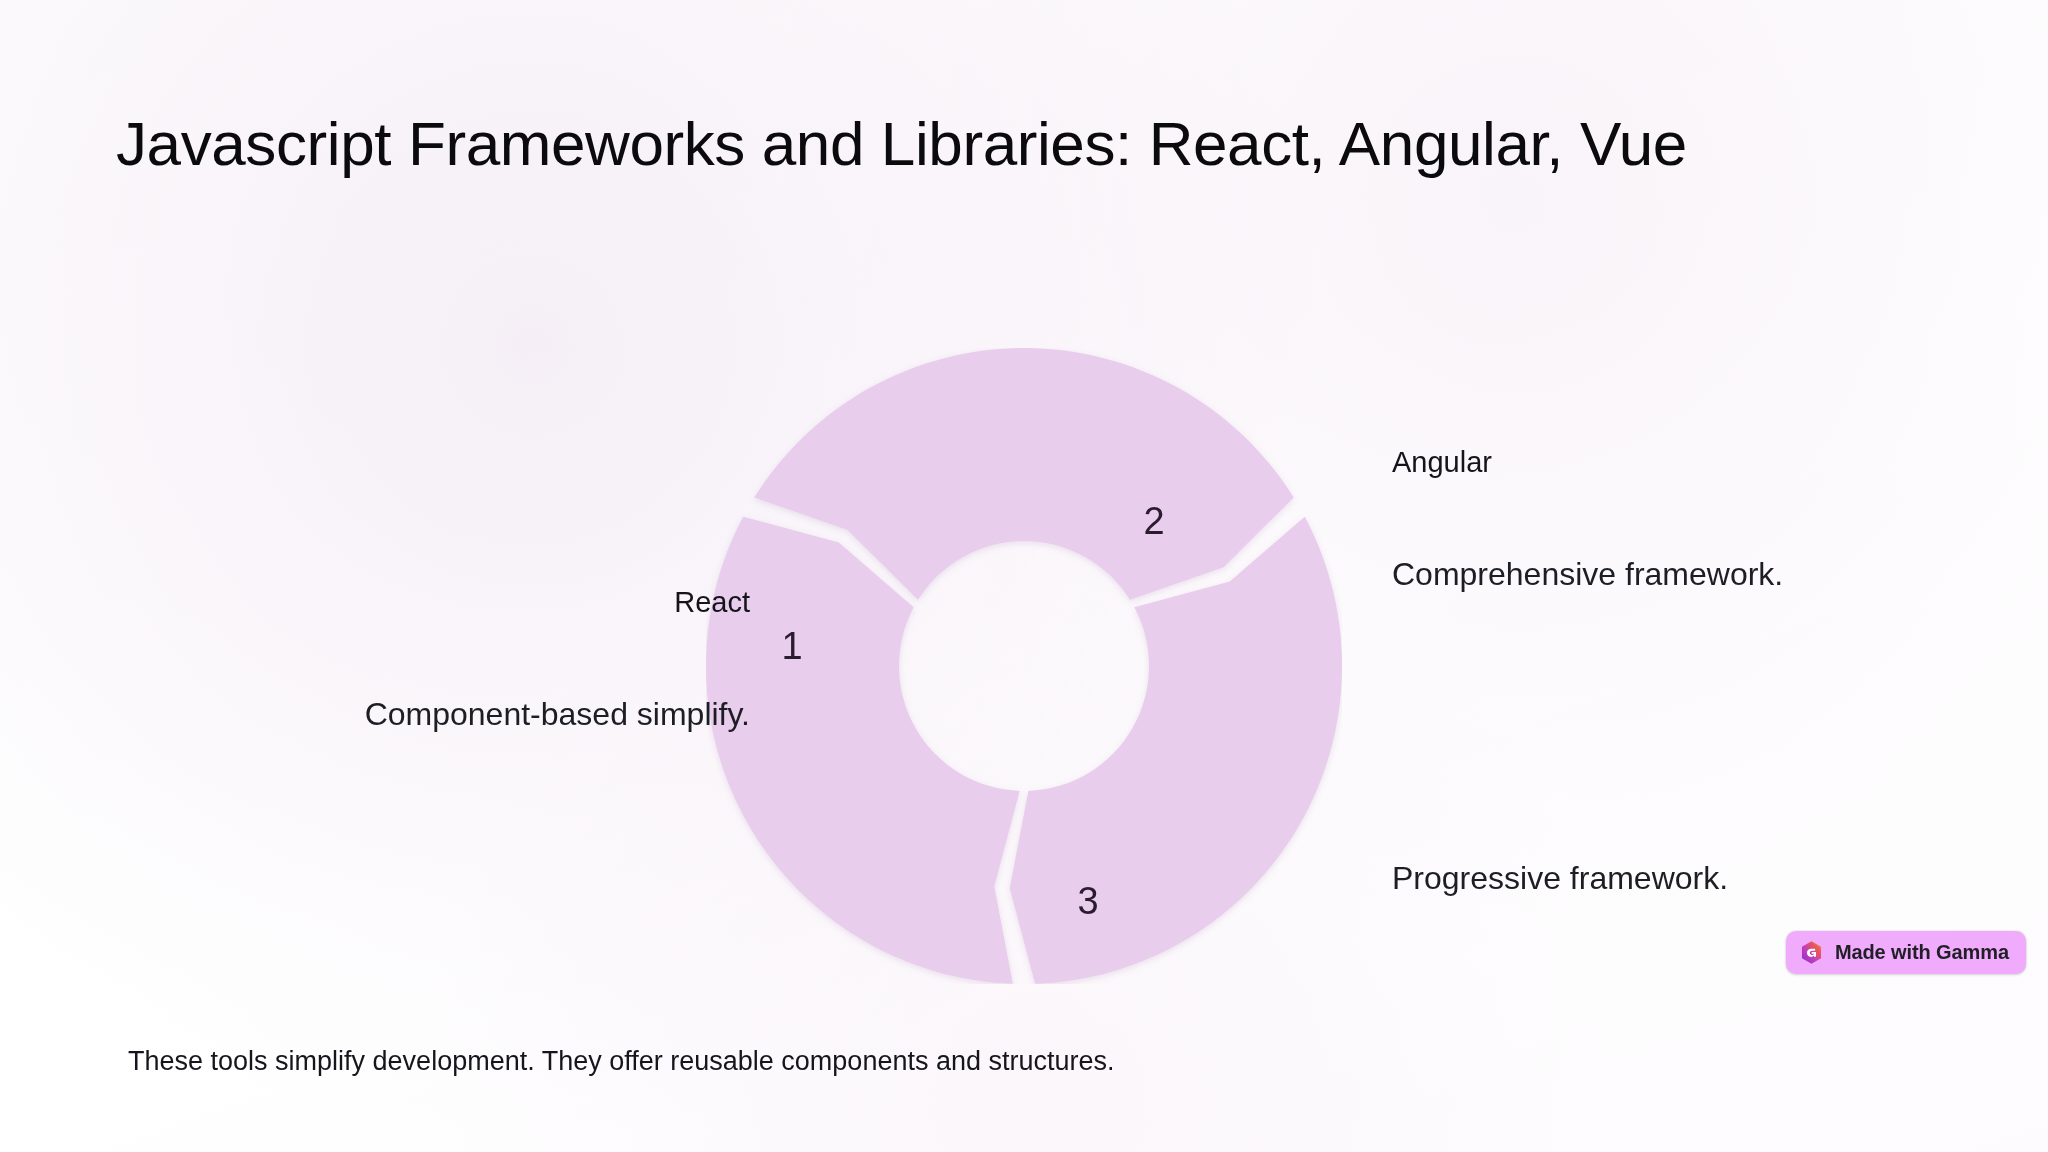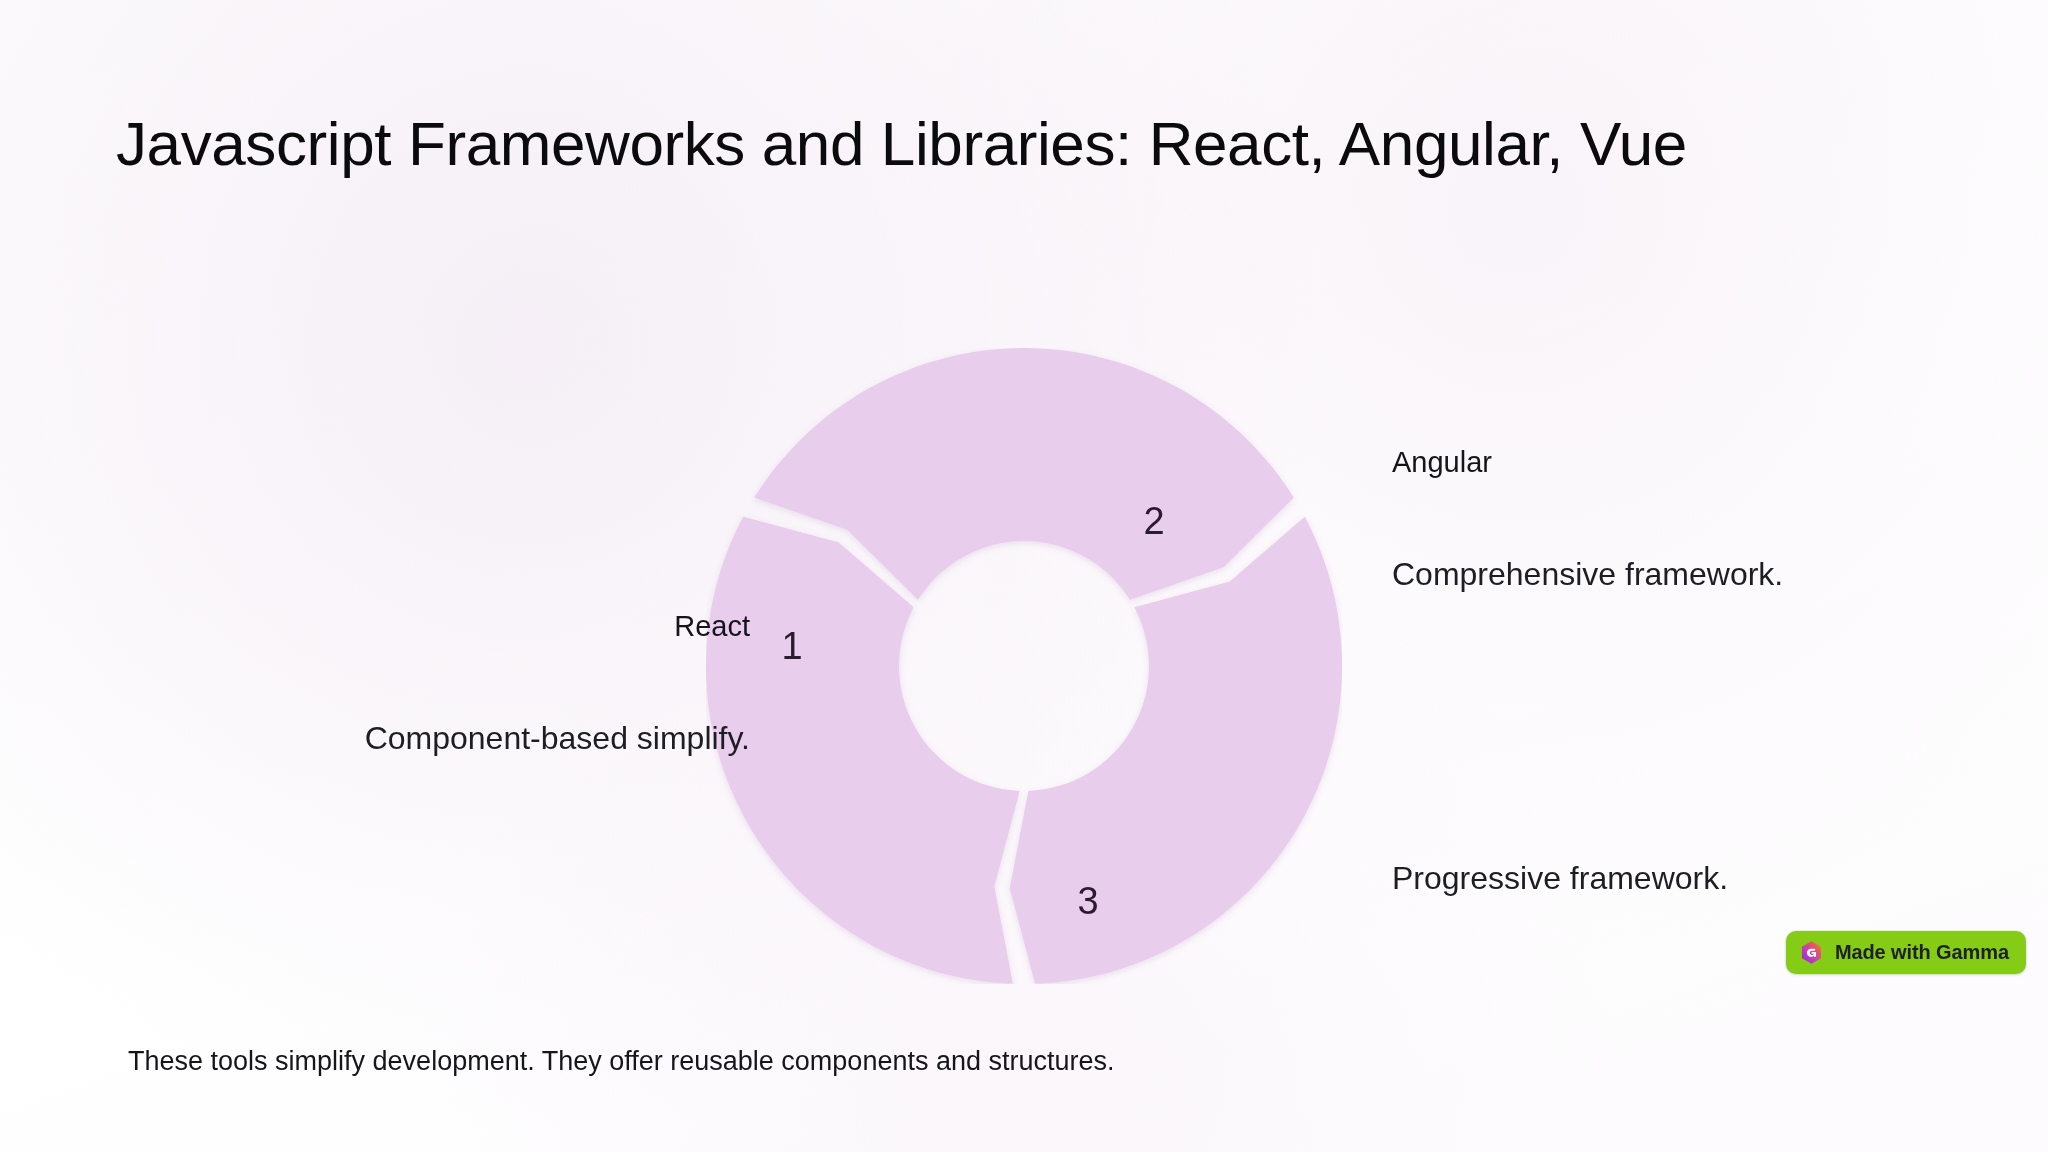--- a/index.html
+++ b/index.html
@@ -91,21 +91,21 @@
     font-size: 32px;
     color: #1d1d24;
     font-weight: 400;
     line-height: 1.4;
     margin-top: 70px;
     white-space: nowrap;
   }
 
   .callout-react {
     left: 180px;
-    top: 608px;
+    top: 584px;
     width: 570px;
     text-align: right;
   }
   .callout-angular {
     left: 1392px;
     top: 444px;
     width: 570px;
     text-align: left;
   }
   .callout-vue {
@@ -127,21 +127,21 @@
   }
 
   
   .gamma-badge {
     position: absolute;
     right: 22px;
     bottom: 16px;
     display: flex;
     align-items: center;
     gap: 11px;
-    background: #84cc16;
+    background: #f0abfc;
     border-radius: 10px;
     padding: 9px 17px 9px 13px;
     box-shadow: 0 1px 3px rgba(16,16,20,0.14), 0 0 0 1px rgba(16,16,20,0.045);
     cursor: pointer;
   }
   .gamma-logo { width: 25px; height: 25px; display: block; }
   .gamma-text {
     font-size: 20px;
     font-weight: 700;
     color: #1f1f25;

